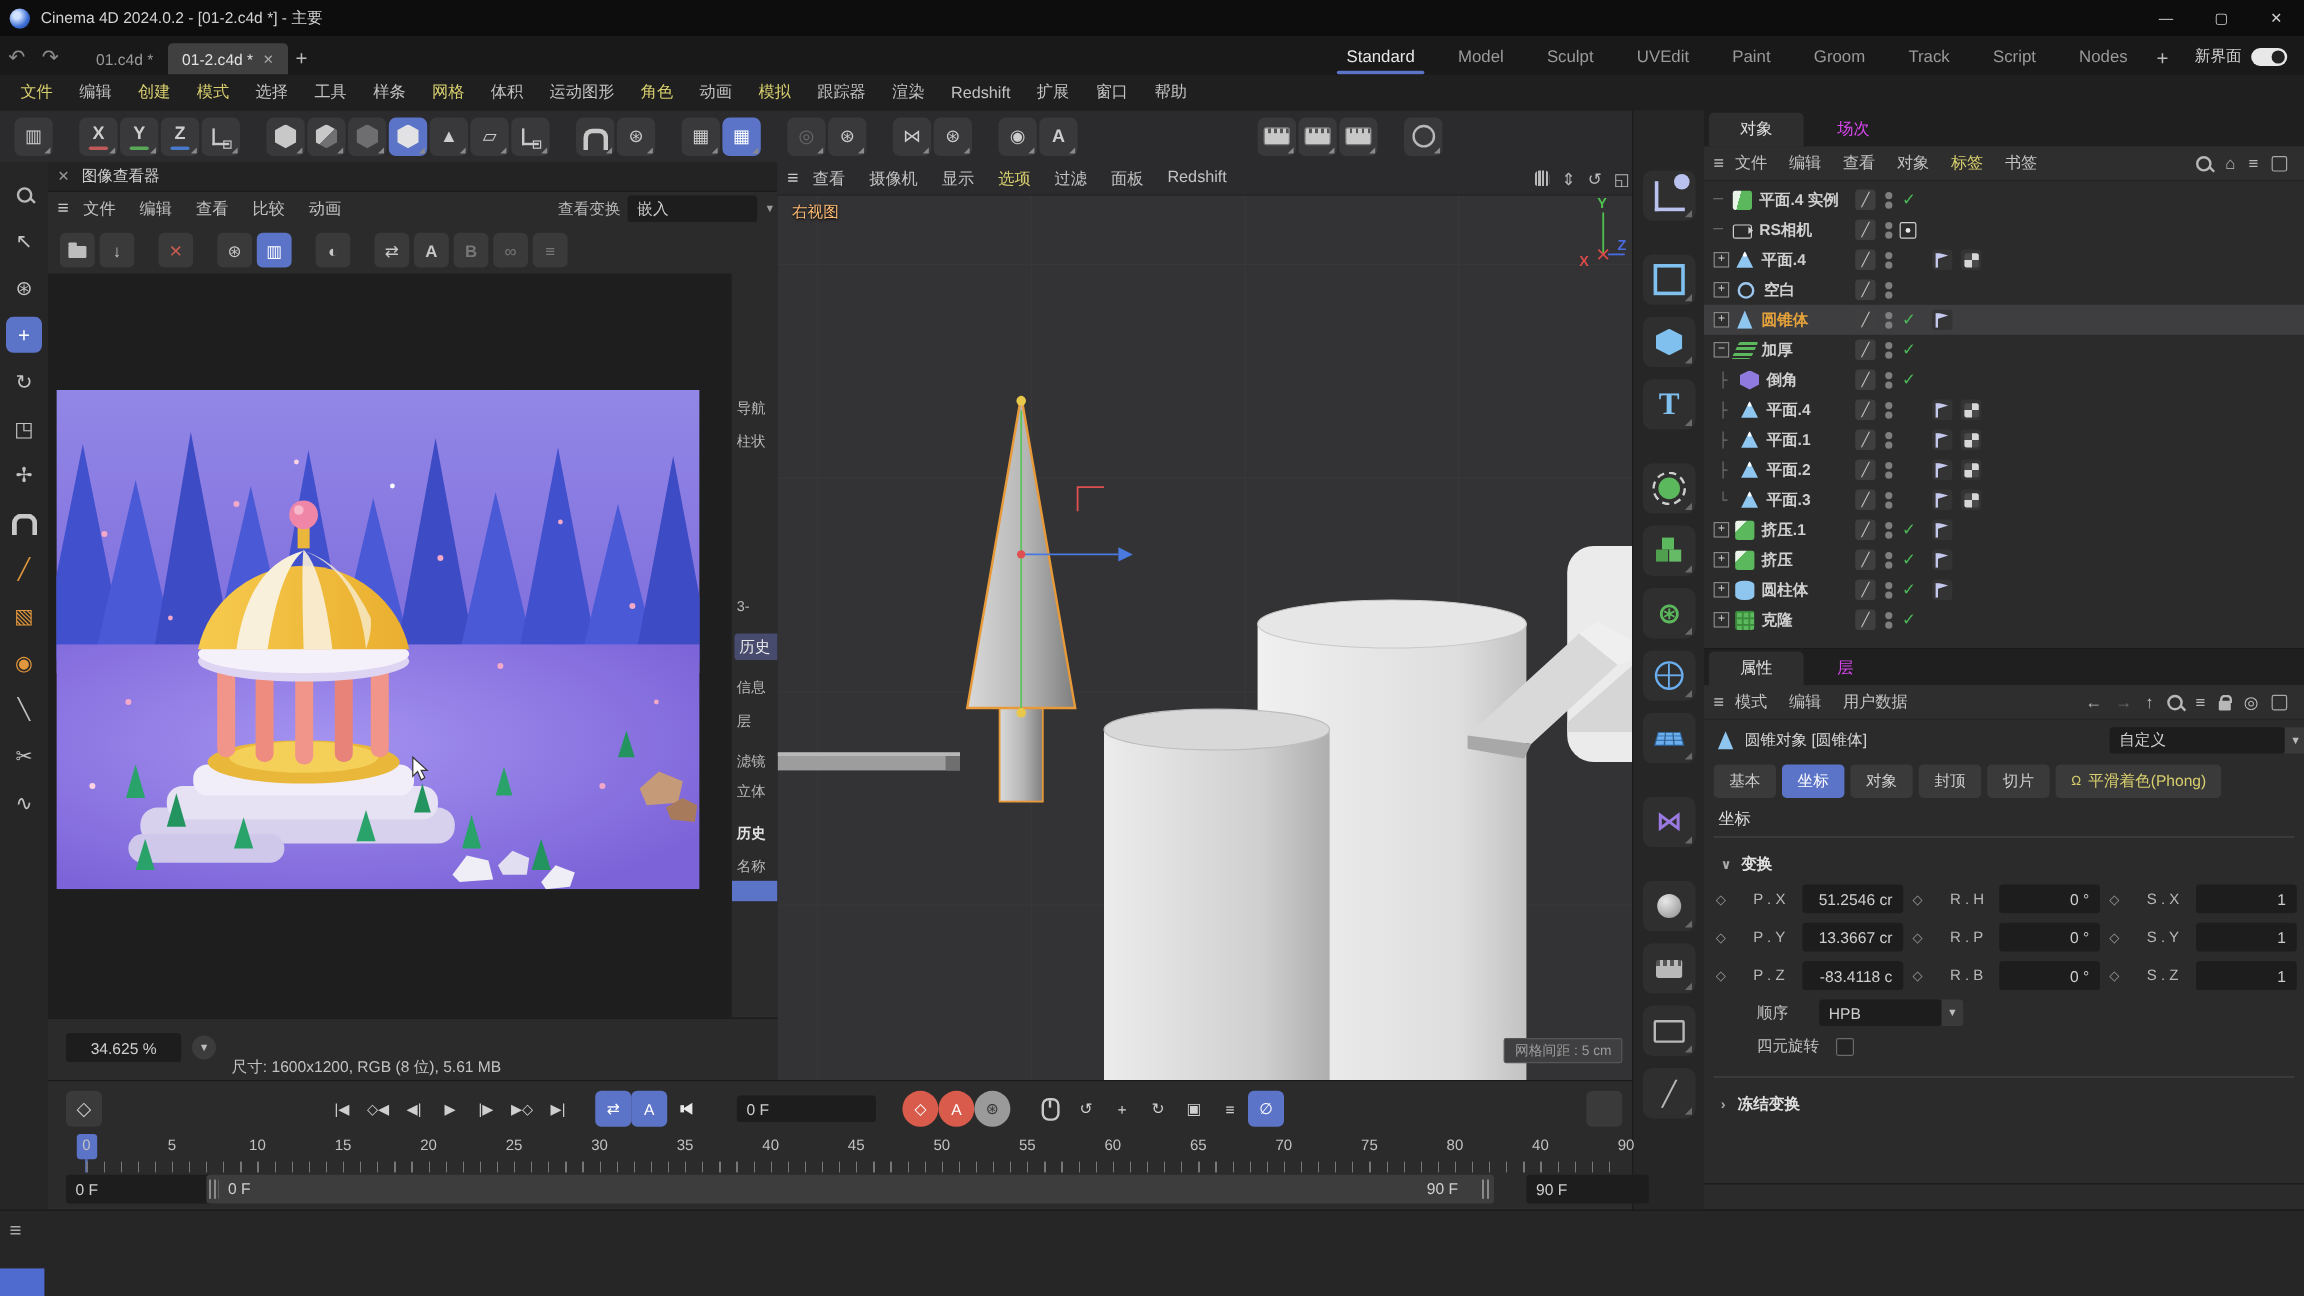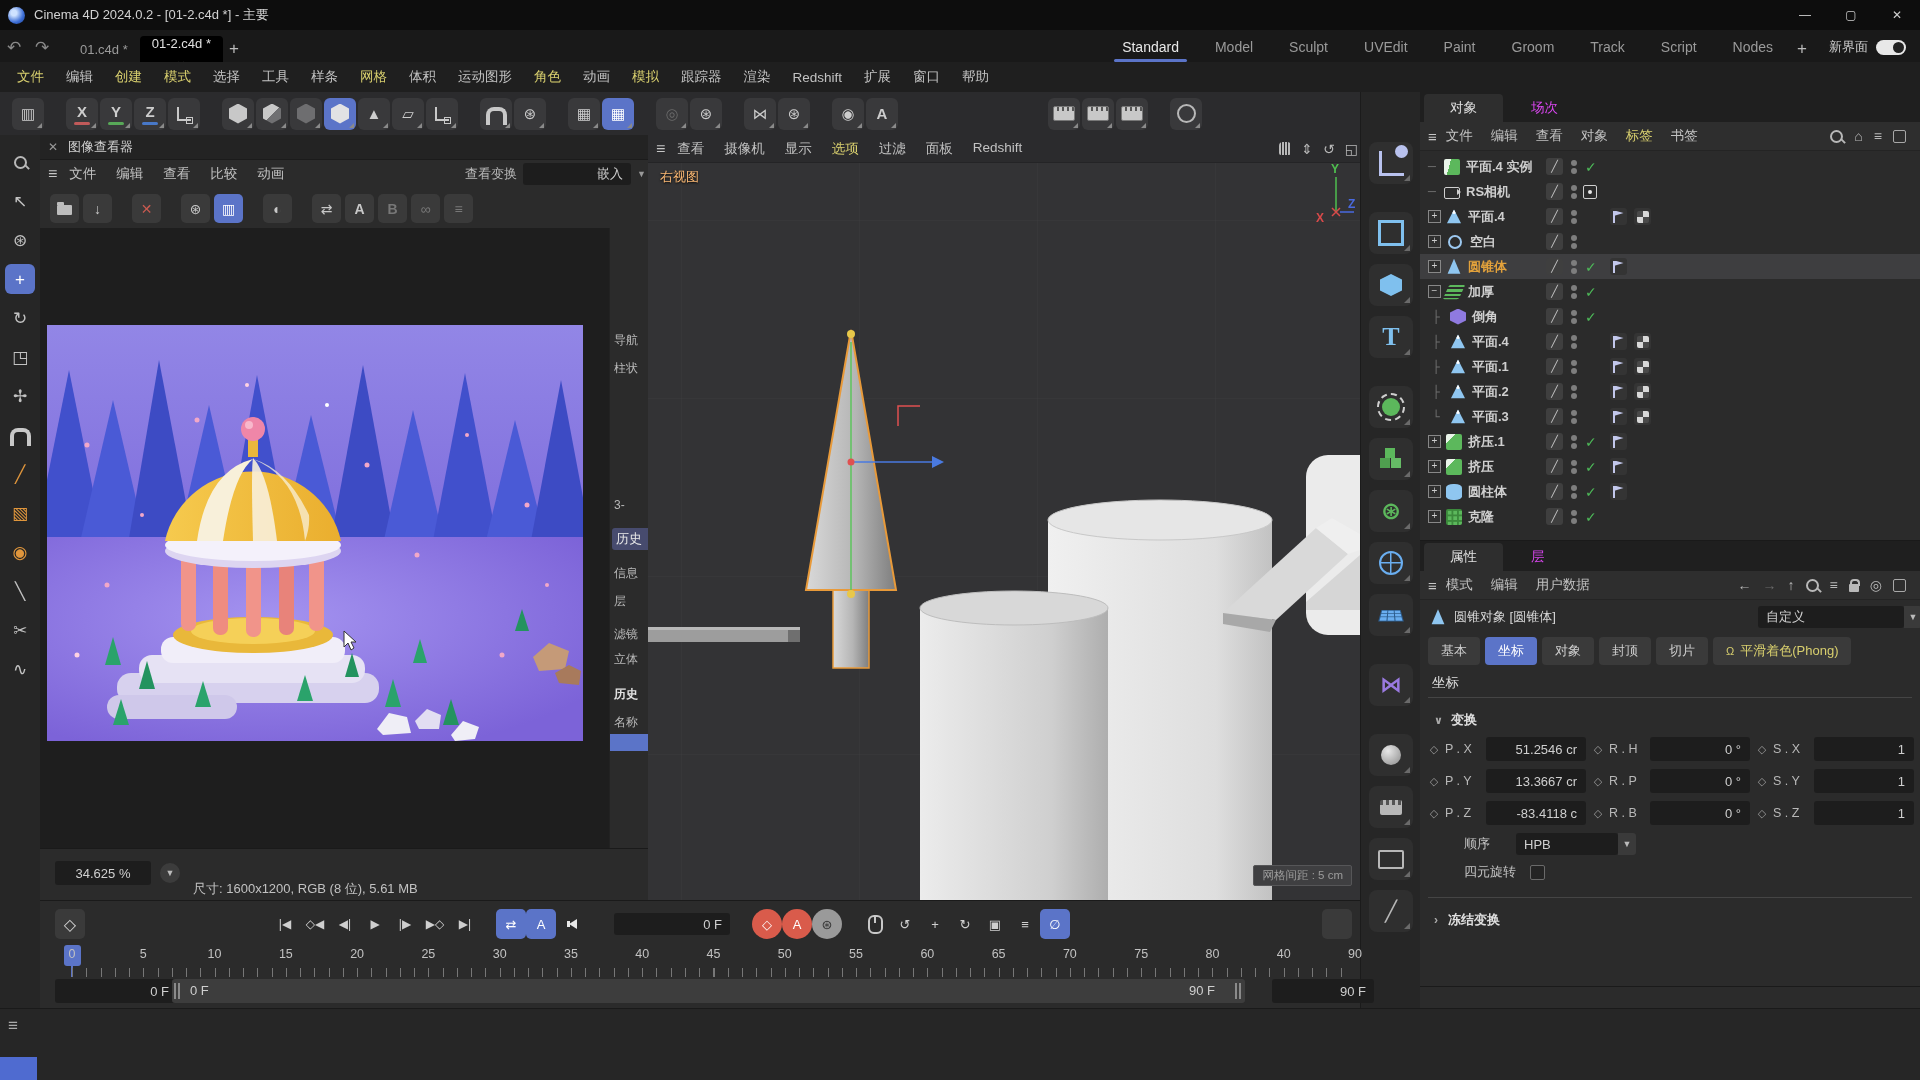--- a/index.html
+++ b/index.html
@@ -8,21 +8,21 @@
   
   #titlebar{left:0;top:0;width:1920px;height:30px;background:#0d0d0d;display:flex;align-items:center;}
   #c4dlogo{width:17px;height:17px;border-radius:50%;margin:0 9px 0 8px;
     background:radial-gradient(circle at 35% 35%,#cfe2ff 0 18%,#3e6fd6 60%,#173a8a 100%);}
   #wintitle{color:#d2d2d2;font-size:13px;}
   #wincontrols{margin-left:auto;display:flex;height:100%;}
   .winbtn{width:46px;height:30px;display:flex;align-items:center;justify-content:center;color:#cfcfcf;font-size:12px;}
   #tabrow{left:0;top:30px;width:1920px;height:32px;background:#191919;display:flex;align-items:flex-end;}
   .histbtn{color:#8a8a8a;font-size:17px;width:28px;text-align:center;padding-bottom:4px;}
   .doctab{height:26px;display:flex;align-items:center;padding:0 12px;color:#9a9a9a;font-size:13px;gap:8px;}
-  .doctab.active{background:#000000;color:#e0e0e0;border-radius:4px 4px 0 0;flex-direction:column;}
+  .doctab.active{background:#404040;color:#e0e0e0;border-radius:4px 4px 0 0;}
   .doctab .x{font-size:11px;color:#aaa;}
   .addtab{color:#bbb;font-size:17px;padding:0 12px 3px 6px;}
   #layouttabs{margin-left:auto;display:flex;align-items:flex-end;height:100%;}
   .laytab{padding:0 18px 7px;color:#9a9a9a;font-size:14px;position:relative;}
   .laytab.active{color:#e8e8e8;}
   .laytab.active::after{content:"";position:absolute;left:10px;right:10px;bottom:0;height:3px;background:#5b74c8;border-radius:2px;}
   #newui{display:flex;align-items:center;gap:8px;padding:0 14px 6px 10px;color:#cfcfcf;}
   .toggle{width:30px;height:15px;border-radius:8px;background:#e8e8e8;position:relative;}
   .toggle::after{content:"";position:absolute;right:2px;top:2px;width:11px;height:11px;border-radius:50%;background:#222;}
   #menubar{left:0;top:62px;width:1920px;height:30px;background:#1f1f1f;display:flex;align-items:center;padding-left:6px;}
@@ -164,33 +164,33 @@
   .om-check{position:absolute;left:165px;color:#4db858;font-weight:bold;font-size:14px;}
   .om-target{position:absolute;left:163px;}
   .tagbox{position:absolute;width:17px;height:17px;border-radius:3px;background:#343434;display:flex;align-items:center;justify-content:center;}
   .t1{left:190px;} .t2{left:214px;}
   .tag-flag{width:10px;height:12px;border-left:2px solid #c3c8ec;position:relative;}
   .tag-flag::after{content:"";position:absolute;left:0;top:0;width:9px;height:7px;background:#c3c8ec;clip-path:polygon(0 0,100% 35%,0 75%);}
   .tag-checker{width:12px;height:12px;border-radius:2px;background:conic-gradient(#d8d8d8 0 25%,#4a4a4a 0 50%,#d8d8d8 0 75%,#4a4a4a 0);}
   
   #attrs{position:absolute;left:0;top:448px;width:100%;height:458px;background:#2b2b2b;border-top:1px solid #1a1a1a;}
   #attr-objrow{position:absolute;left:0;top:60px;width:100%;height:32px;display:flex;align-items:center;padding-left:10px;gap:8px;color:#d8d8d8;}
-  .well{height:22px;background:#1d1d1d;border-radius:3px;display:flex;align-items:center;justify-content:flex-end;color:#cfcfcf;padding:0 8px;}
+  .well{height:22px;background:#1d1d1d;border-radius:3px;display:flex;align-items:center;justify-content:flex-start;color:#cfcfcf;padding:0 8px;}
   .dd-btn{width:18px;height:22px;background:#3a3a3a;border-radius:0 3px 3px 0;color:#bbb;font-size:9px;display:flex;align-items:center;justify-content:center;}
   #attr-chips{position:absolute;left:8px;top:96px;display:flex;gap:5px;}
   .chip{background:#3a3a3a;border-radius:4px;padding:5px 13px;color:#cfcfcf;font-size:13px;display:flex;gap:6px;align-items:center;}
   .chip.active{background:#5b74c8;color:#fff;}
   .chip.phong{color:#d8cf6e;}
   #attr-section{position:absolute;left:12px;top:133px;color:#e0e0e0;font-size:13.5px;}
   #attr-hr{position:absolute;left:8px;top:156px;width:484px;border-top:1px solid #454545;}
   #attr-transform{position:absolute;left:14px;top:170px;color:#e0e0e0;font-weight:bold;display:flex;gap:8px;align-items:center;}
   #attr-grid{position:absolute;left:8px;top:196px;width:486px;display:grid;grid-template-columns:1fr 1fr 1fr;grid-row-gap:8px;grid-column-gap:6px;}
   .fieldcell{display:flex;align-items:center;gap:5px;}
   .fieldcell .dia{color:#9a9a9a;font-size:11px;width:12px;text-align:center;}
-  .fieldcell .flab{color:#b8b8b8;font-size:12.5px;width:36px;white-space:nowrap;}
+  .fieldcell .flab{color:#b8b8b8;font-size:12.5px;width:36px;white-space:nowrap;margin-left:16px;}
   .fieldcell .well{flex:1;justify-content:flex-end;padding-right:9px;height:24px;}
   #attr-order{position:absolute;left:44px;top:292px;display:flex;align-items:center;gap:26px;color:#c2c2c2;}
   #attr-order .well{width:86px;justify-content:flex-start;}
   #attr-quat{position:absolute;left:44px;top:322px;display:flex;align-items:center;gap:14px;color:#c2c2c2;}
   .checkbox{width:13px;height:13px;border:1px solid #6a6a6a;background:#242424;border-radius:2px;}
   #attr-hr2{position:absolute;left:8px;top:356px;width:484px;border-top:1px solid #454545;}
   #attr-freeze{position:absolute;left:14px;top:370px;color:#e0e0e0;font-weight:bold;display:flex;gap:10px;align-items:center;}
   #attr-bottomline{position:absolute;left:0;top:445px;width:100%;border-top:1px solid #1a1a1a;}
   
   #timeline{left:40px;top:900px;width:1320px;height:108px;background:#2b2b2b;border-top:1px solid #1a1a1a;}

